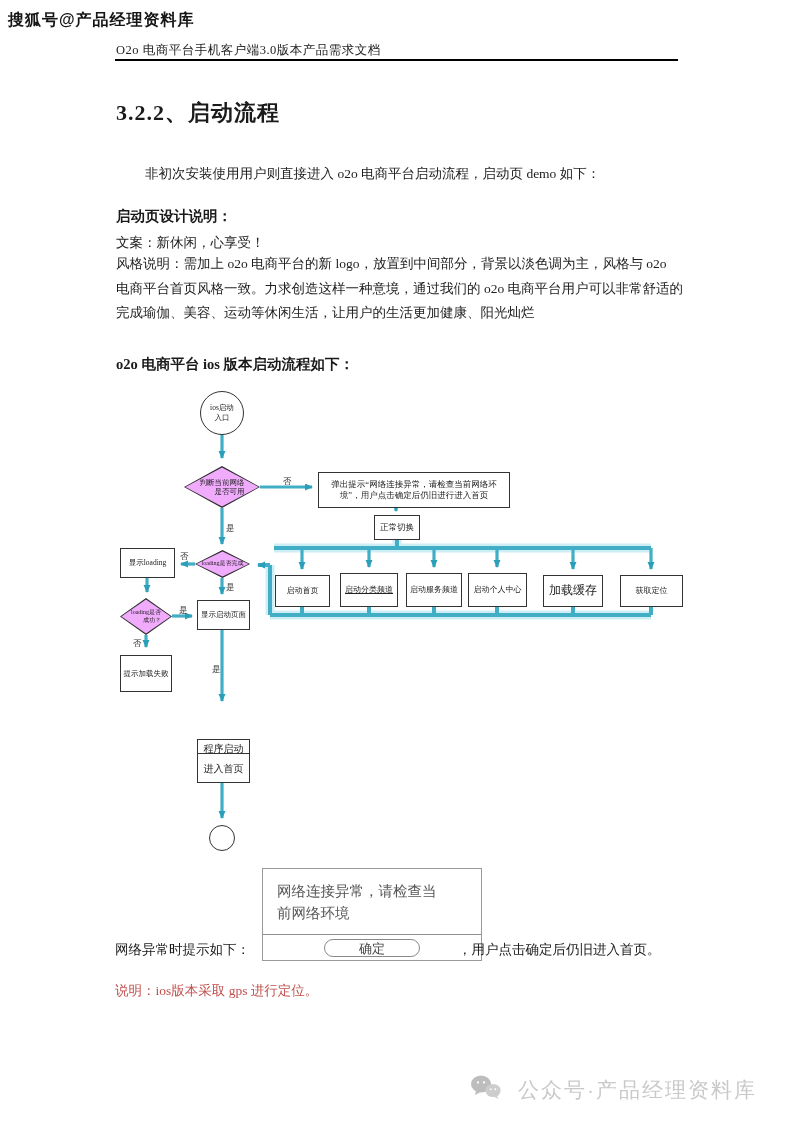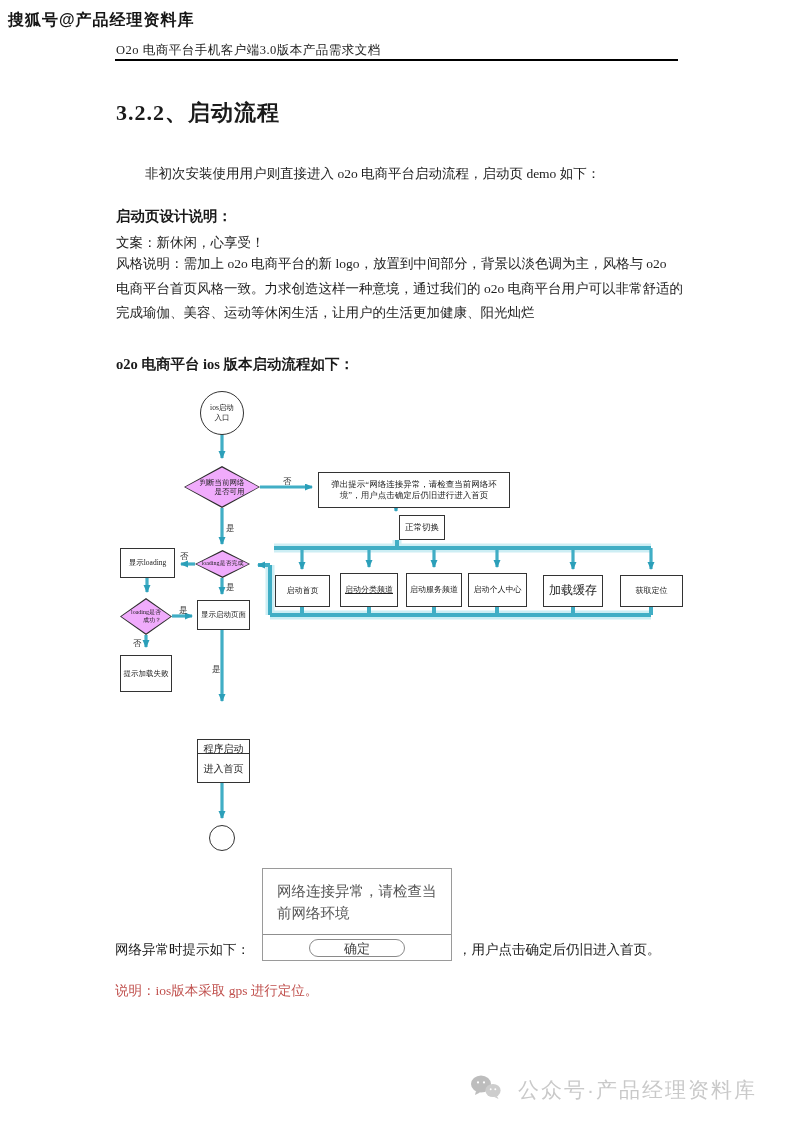--- a/index.html
+++ b/index.html
@@ -27,21 +27,21 @@
          font-family:"Liberation Serif",serif;}
   .circle{border-radius:50%;}
   .diamond{position:absolute;clip-path:polygon(50% 0,100% 50%,50% 100%,0 50%);
            background:#2b2b2b;z-index:2;}
   .d-in{position:absolute;inset:1.4px;clip-path:polygon(50% 0,100% 50%,50% 100%,0 50%);
         background:#f0abfc;display:flex;align-items:center;justify-content:center;
         text-align:right;color:#222;line-height:1.25;}
   .pre{white-space:pre-line;}
   .elabel{position:absolute;font-size:8.5px;color:#333;z-index:3;line-height:1;}
   
-  .dialog{left:262px;top:868px;width:190px;height:93px;border:1px solid #9a9a9a;
+  .dialog{left:262px;top:868px;width:220px;height:93px;border:1px solid #9a9a9a;
           background:#fff;box-sizing:border-box;}
   .dialog-msg{position:absolute;left:14px;top:11px;width:168px;font-size:14.5px;
               line-height:1.55;color:#555;}
   .dialog-div{position:absolute;left:0;right:0;bottom:25px;border-top:1px solid #8f8f8f;}
   .dialog-btn{position:absolute;left:50%;transform:translateX(-50%);bottom:3px;
               width:96px;height:18px;border:1.5px solid #8a8a8a;border-radius:9px;
               background:#fff;font-size:13px;color:#444;line-height:15px;
               text-align:center;font-family:"Liberation Serif",serif;cursor:pointer;padding:0;}
   .cap-left{left:115px;top:941px;font-size:13.5px;}
   .cap-right{left:458px;top:941px;font-size:13.5px;}
@@ -112,21 +112,21 @@
     <div class="fnode circle pre" style="left:100px;top:6px;width:44px;height:44px;font-size:7.5px;">ios启动
 入口</div>
 
     <div class="diamond" style="left:84px;top:81px;width:76px;height:42px;">
       <div class="d-in pre" style="font-size:7.5px;">判断当前网络
 是否可用</div>
     </div>
 
     <div class="fnode" style="left:218px;top:87px;width:192px;height:36px;font-size:8.5px;padding:2px 6px;">弹出提示“网络连接异常，请检查当前网络环境”，用户点击确定后仍旧进行进入首页</div>
 
-    <div class="fnode" style="left:274px;top:130px;width:46px;height:25px;font-size:8.5px;margin-left:25px;">正常切换</div>
+    <div class="fnode" style="left:274px;top:130px;width:46px;height:25px;font-size:8.5px;">正常切换</div>
 
     <div class="diamond" style="left:95px;top:165px;width:55px;height:28px;">
       <div class="d-in" style="font-size:6px;">loading是否完成</div>
     </div>
 
     <div class="fnode" style="left:20px;top:163px;width:55px;height:30px;font-size:7.5px;">显示loading</div>
 
     <div class="diamond" style="left:20px;top:213px;width:52px;height:37px;">
       <div class="d-in pre" style="font-size:6px;">loading是否
 成功？</div>

